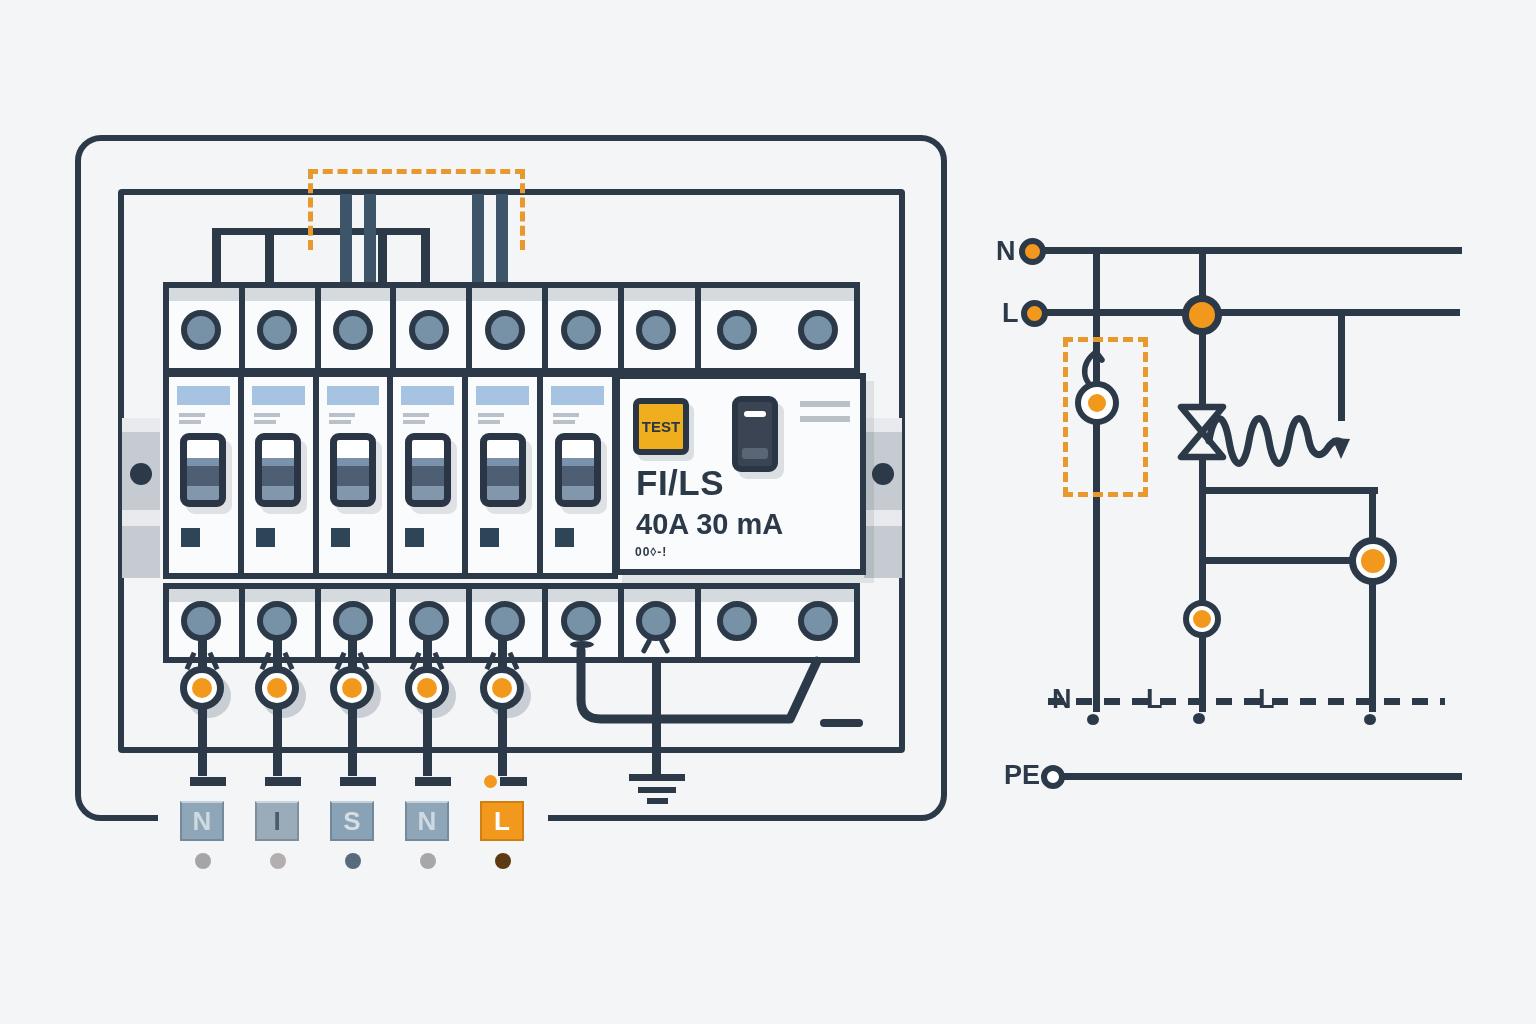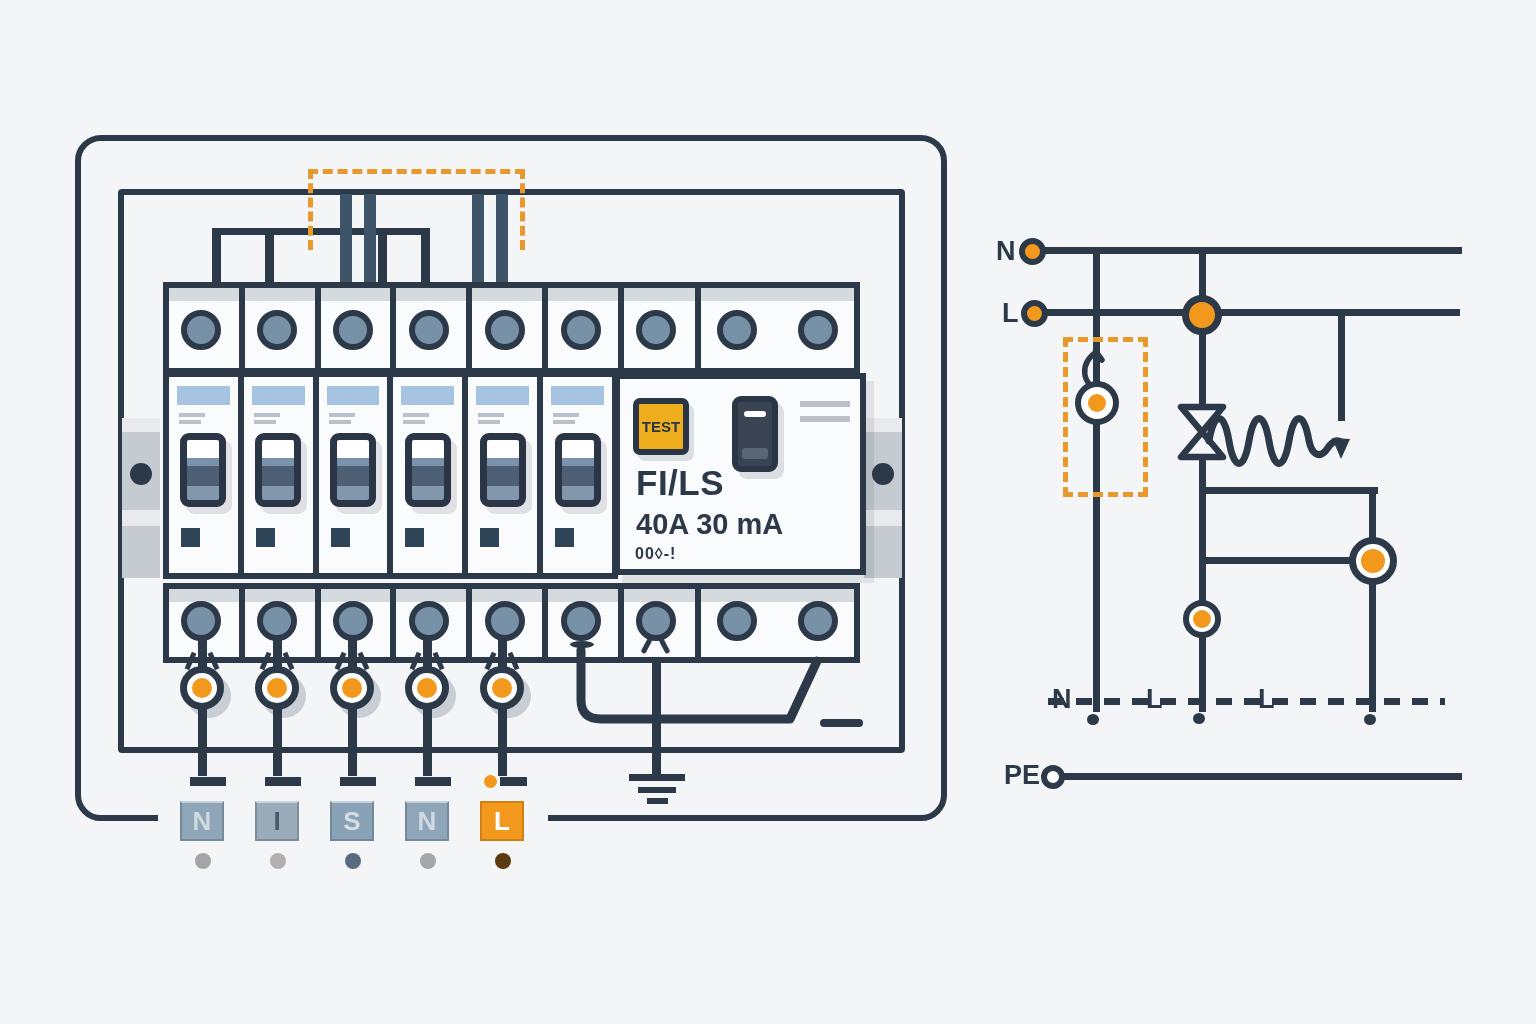--- a/index.html
+++ b/index.html
@@ -43,21 +43,21 @@
   .test-btn{position:absolute;left:13px;top:19px;width:56px;height:57px;border:6px solid #2a3645;
         border-radius:7px;background:var(--yellow);box-sizing:border-box;display:flex;align-items:center;
         justify-content:center;font-weight:bold;font-size:15px;color:#2a3645;box-shadow:5px 6px 0 rgba(43,57,73,.14);}
   .rcd-toggle{position:absolute;left:112px;top:17px;width:46px;height:76px;border:6px solid #2a3645;
         border-radius:9px;background:#3b4452;box-sizing:border-box;box-shadow:6px 7px 0 rgba(43,57,73,.14);}
   .rcd-toggle .dash{position:absolute;left:6px;top:9px;width:22px;height:6px;background:#fff;border-radius:3px;}
   .rcd-toggle .lip{position:absolute;left:4px;bottom:7px;width:26px;height:11px;background:#5a6575;border-radius:3px;}
   .rline{position:absolute;background:#b9c0c8;height:6px;width:50px;left:180px;}
   .fi-ls{position:absolute;left:16px;top:84px;font-size:35px;font-weight:bold;letter-spacing:.5px;}
   .rating{position:absolute;left:16px;top:129px;font-size:29px;font-weight:bold;}
-  .marks{position:absolute;left:15px;top:166px;font-size:16px;font-weight:bold;letter-spacing:1px;}
+  .marks{position:absolute;left:15px;top:166px;font-size:12px;font-weight:bold;letter-spacing:1px;}
   .rail{position:absolute;width:38px;top:418px;height:160px;background:var(--rail);}
   .rail .seg-t{position:absolute;left:0;right:0;top:0;height:14px;background:var(--raillight);}
   .rail .seg-m{position:absolute;left:0;right:0;top:92px;height:16px;background:var(--raillight);}
   .rail .dot{position:absolute;left:8px;top:45px;width:22px;height:22px;border-radius:50%;background:var(--ink);}
   .tgroup{position:absolute;width:44px;top:640px;}
   .tgroup .stub{position:absolute;left:18px;top:-2px;width:9px;height:32px;background:var(--ink);}
   .tgroup .prong{position:absolute;top:12px;width:5px;height:18px;background:var(--ink);}
   .tgroup .oshadow{position:absolute;left:7px;top:34px;width:44px;height:44px;border-radius:50%;background:#c9ced5;}
   .tgroup .oring{position:absolute;left:0;top:26px;width:44px;height:44px;border:7px solid var(--ink);
         border-radius:50%;background:#fff;box-sizing:border-box;}

